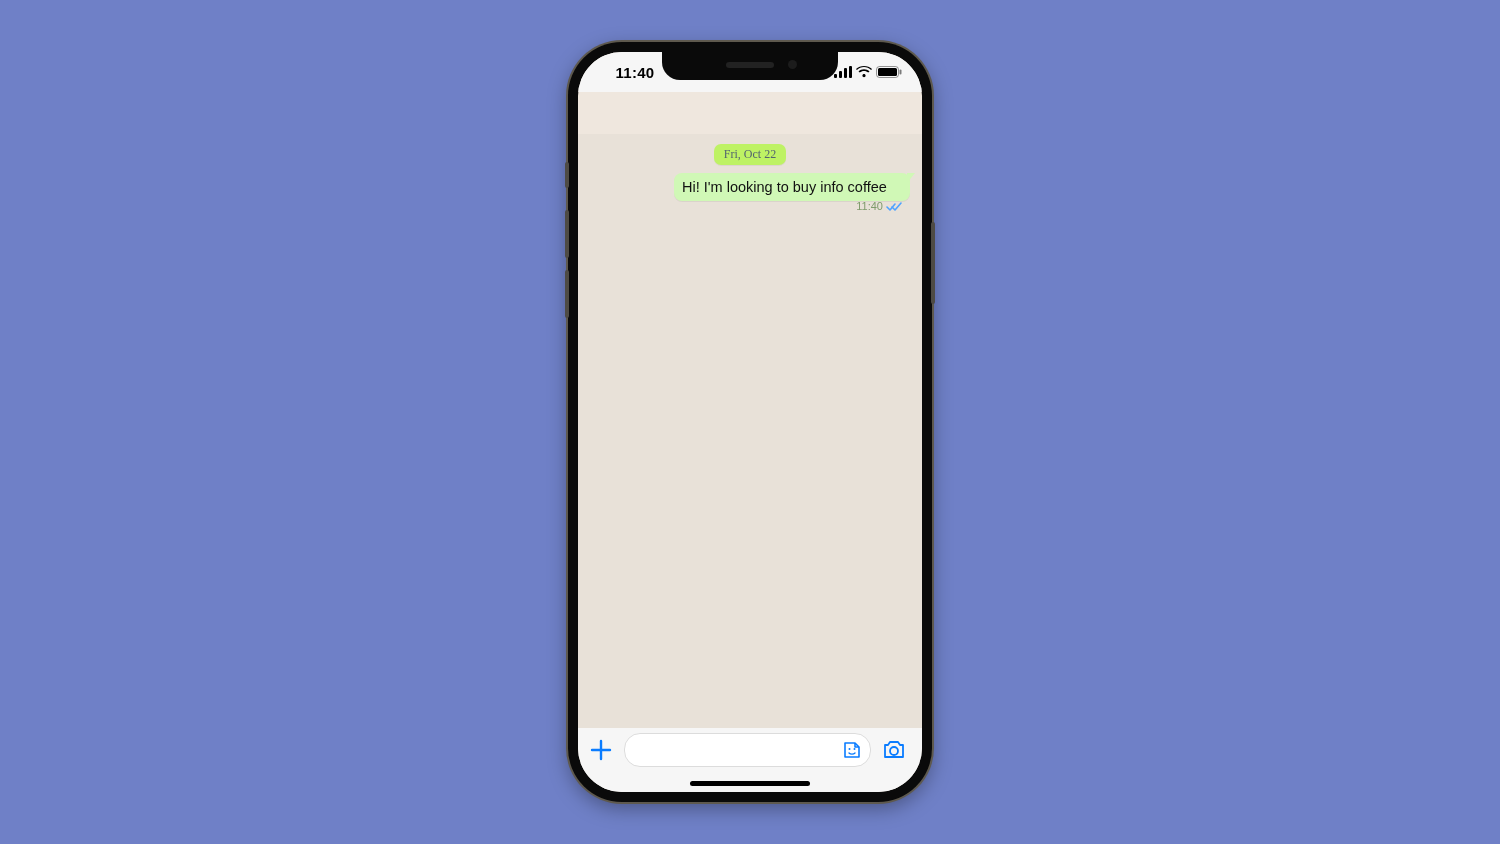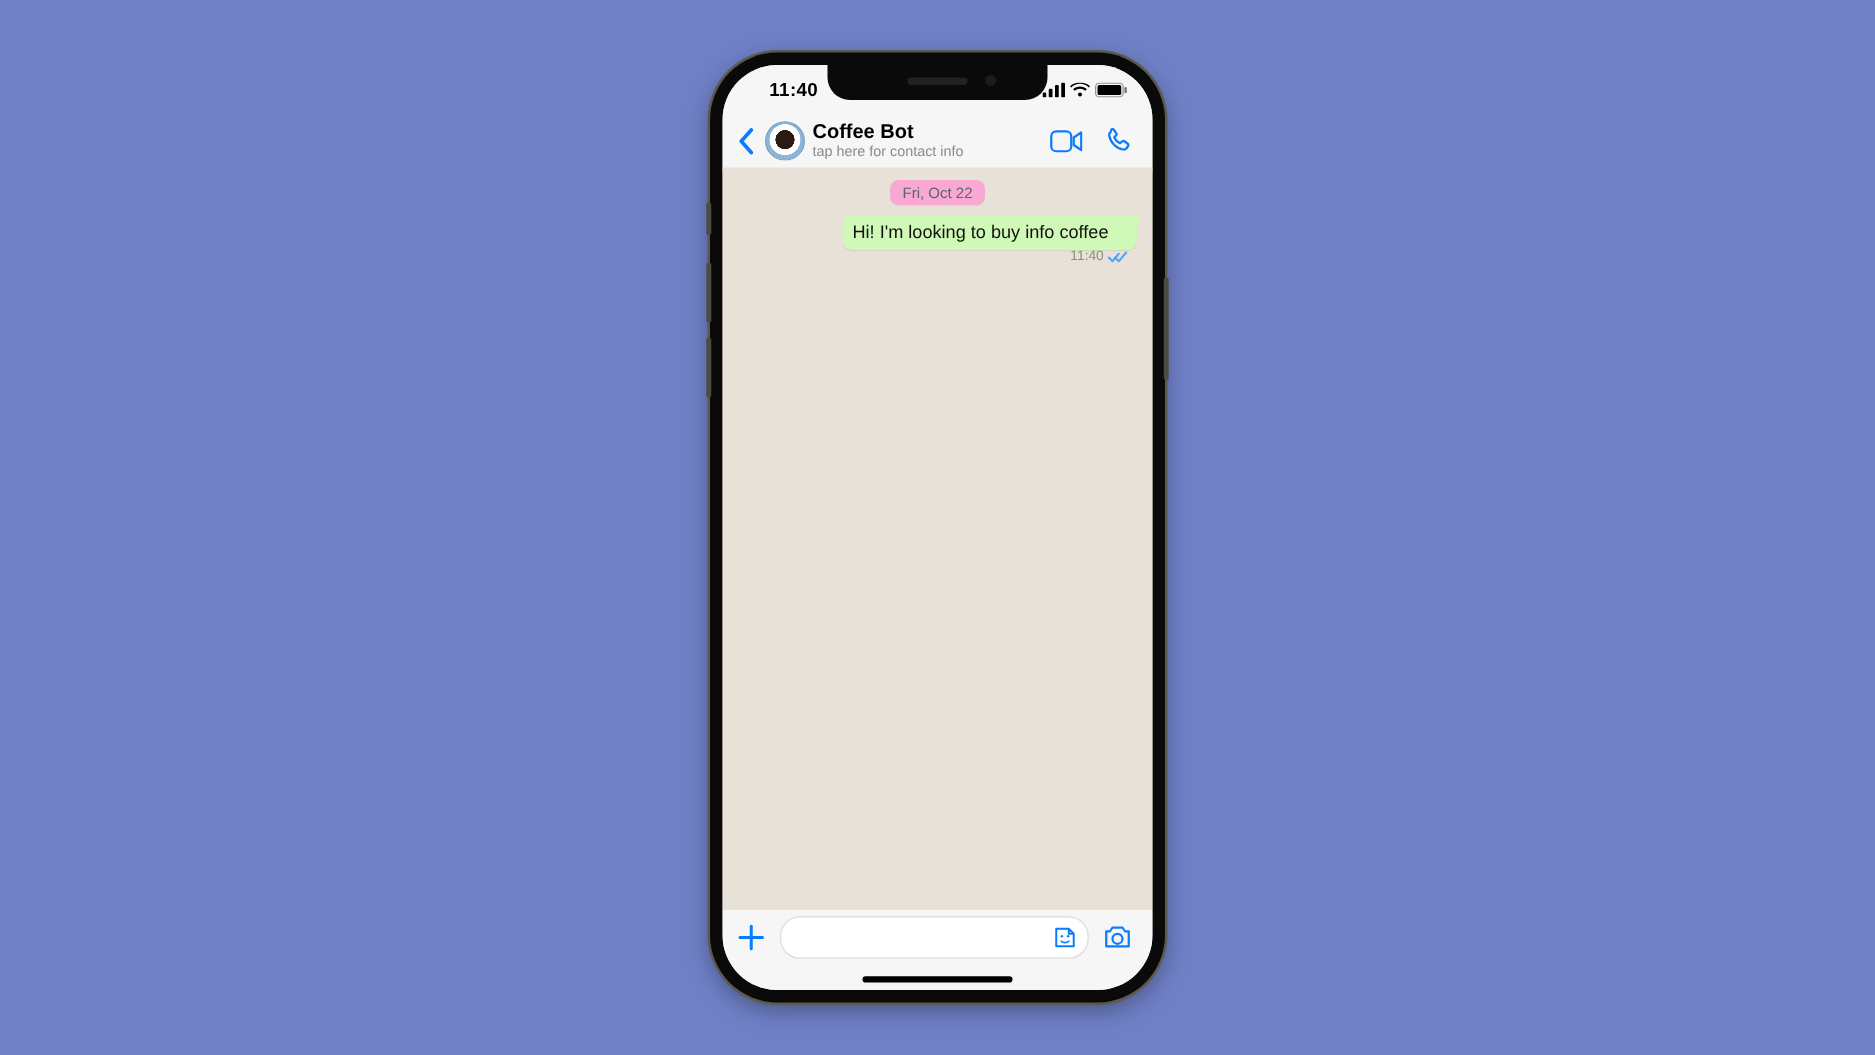--- a/index.html
+++ b/index.html
@@ -141,26 +141,27 @@
   
   .chat-body{
     position:absolute;
     top:82px; bottom:64px; left:0; right:0;
     background:#e8e1d8;
     overflow:hidden;
   }
   .date-chip{
     margin:10px auto 8px;
     width:max-content;
-    background:#f9a8d4;
+    background:#bef264;
     color:#54656f;
     font-size:12px;
     padding:3px 10px;
     border-radius:7px;
     box-shadow:0 1px 0 rgba(0,0,0,.05);
+    font-family:Liberation Serif, serif;
   }
   .msg-out{
     max-width:220px;
     margin:4px 12px 0 auto;
     background:#d0f8b6;
     border-radius:8px;
     padding:5px 8px 5px 8px;
     position:relative;
     color:#111;
     font-size:14.5px;
@@ -264,45 +265,20 @@
         <span>
           <svg width="26" height="12" viewBox="0 0 26 12">
             <rect x="0.5" y="0.5" width="22" height="11" rx="3" ry="3" fill="none" stroke="#000" stroke-opacity="0.4"></rect>
             <rect x="2" y="2" width="19" height="8" rx="1.5" fill="#000"></rect>
             <rect x="23.5" y="3.5" width="2" height="5" rx="1" fill="#000" fill-opacity="0.5"></rect>
           </svg>
         </span>
       </div>
     </div>
 
-    <div class="chat-header">
-      <div class="back-chevron icon-btn">
-        <svg width="14" height="22" viewBox="0 0 14 22">
-          <polyline points="11,2 3,11 11,20" fill="none" stroke="#0a7cff" stroke-width="3" stroke-linecap="round" stroke-linejoin="round"></polyline>
-        </svg>
-      </div>
-      <div class="avatar"></div>
-      <div class="title-block">
-        <span class="contact-name">Coffee Bot</span>
-        <span class="contact-sub">tap here for contact info</span>
-      </div>
-      <div class="header-actions">
-        <div class="icon-btn">
-          <svg width="26" height="18" viewBox="0 0 26 18">
-            <rect x="1" y="1" width="16" height="16" rx="4" fill="none" stroke="#0a7cff" stroke-width="1.8"></rect>
-            <path d="M19 6 L25 2 V16 L19 12 Z" fill="none" stroke="#0a7cff" stroke-width="1.8" stroke-linejoin="round"></path>
-          </svg>
-        </div>
-        <div class="icon-btn">
-          <svg width="22" height="22" viewBox="0 0 22 22">
-            <path d="M5.2 1.5c.6-.4 1.4-.3 1.8.3l2 2.7c.4.5.3 1.2-.1 1.7L7.4 8c.9 2 2.6 3.7 4.6 4.6l1.8-1.5c.5-.4 1.2-.5 1.7-.1l2.7 2c.6.4.7 1.2.3 1.8l-1.3 1.8c-.6.8-1.6 1.2-2.6 1C9 16.7 4.3 12 3.4 6.4c-.2-1 .2-2 1-2.6L5.2 1.5z" fill="none" stroke="#0a7cff" stroke-width="1.8" stroke-linejoin="round"></path>
-          </svg>
-        </div>
-      </div>
-    </div>
 
     <div class="chat-body">
       <div class="date-chip">Fri, Oct 22</div>
 
       <div class="msg-out">
         <span class="tail"></span>
         <span>Hi! I'm looking to buy info coffee</span>
         <span class="msg-meta">
           <span>11:40</span>
           <svg width="16" height="10" viewBox="0 0 16 10">

